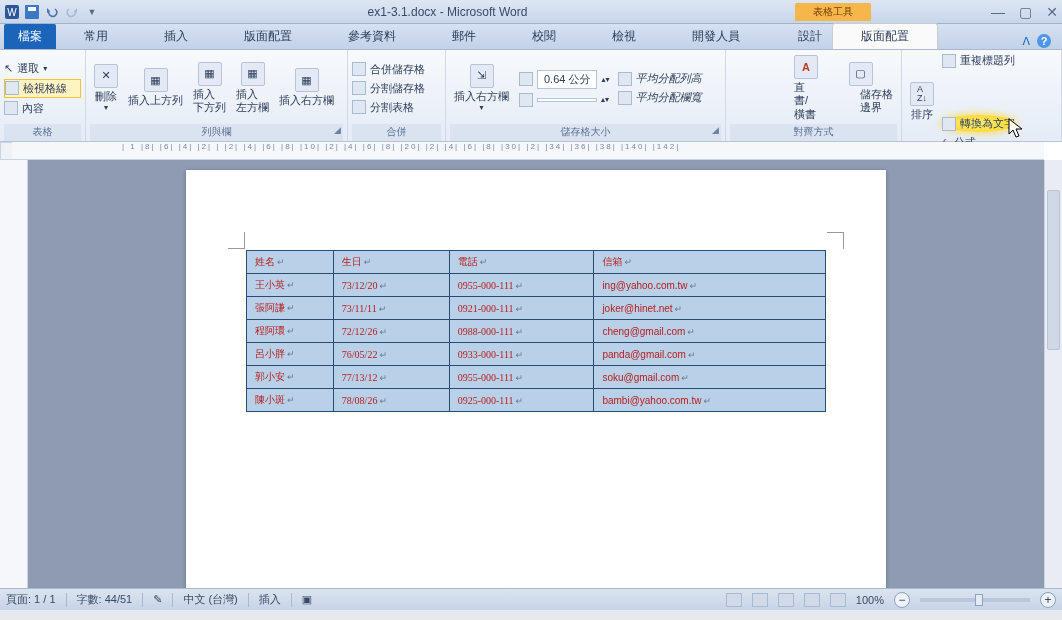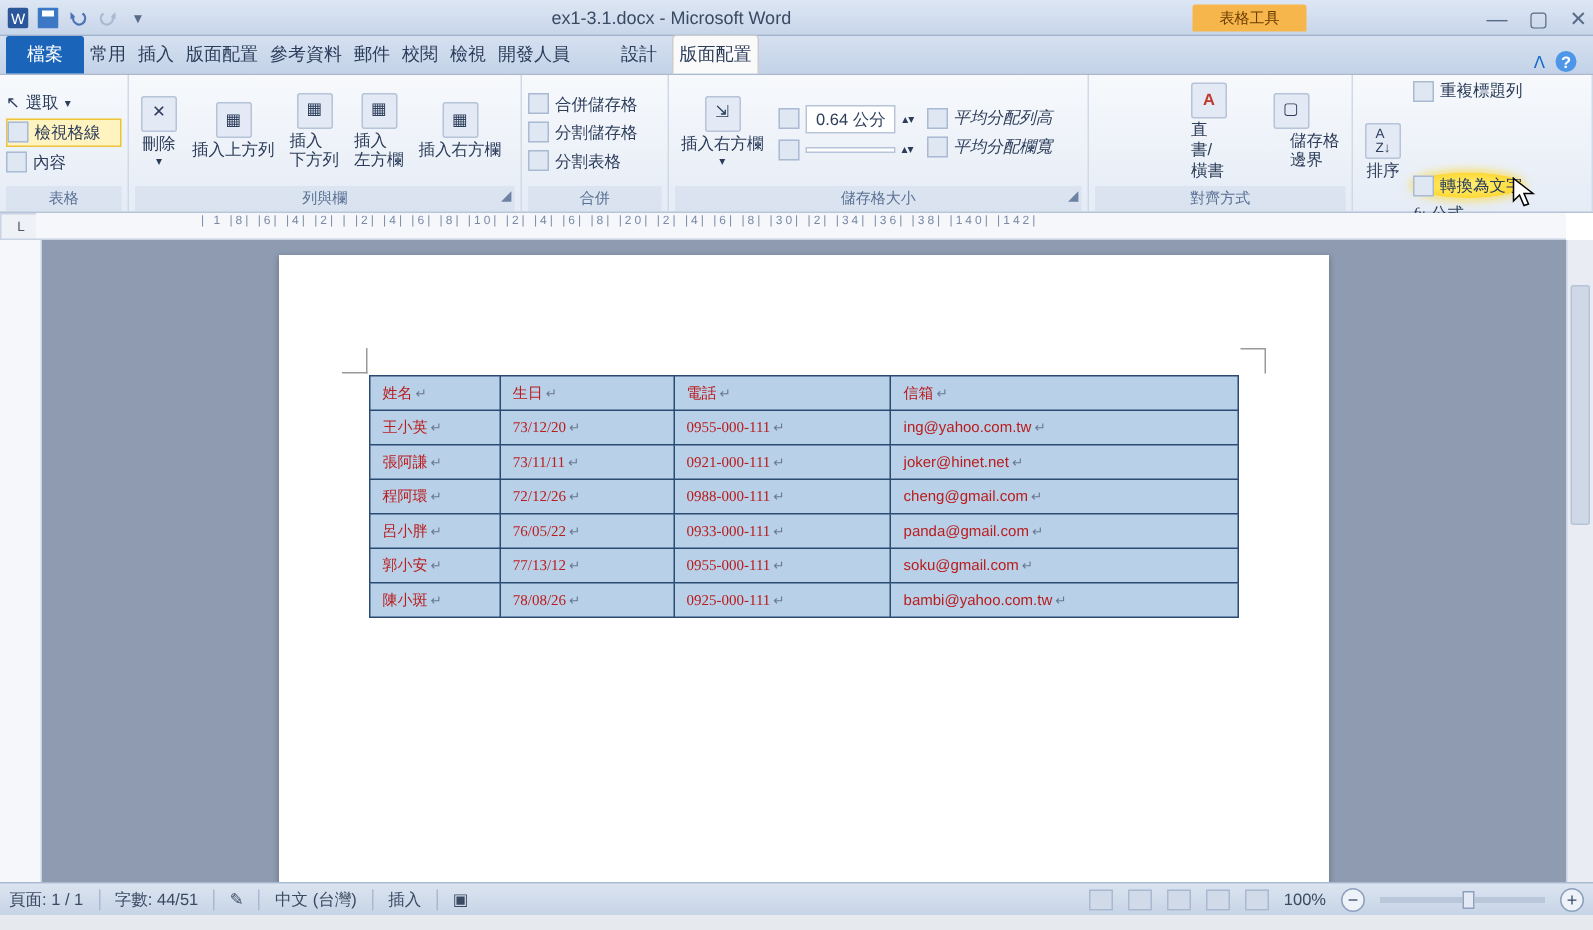--- a/index.html
+++ b/index.html
@@ -8,21 +8,21 @@
 
 .titlebar { height: 24px; background: linear-gradient(#dde6f4, #c8d6ea); display: flex; align-items: center; padding: 0 4px; border-bottom: 1px solid #9fb3cf; }
 .titlebar .qat { display: flex; gap: 4px; align-items: center; }
 .titlebar .qat-icon { width: 16px; height: 16px; display:flex; align-items:center; justify-content:center; }
 .titlebar .title-center { flex: 1; text-align: center; font-size: 12px; color: #3a4a63; }
 .titlebar .contextual-tab { background: #f7b64c; color: #6a3c00; padding: 2px 18px; font-size: 10px; margin-right: 120px; border-radius: 2px 2px 0 0; }
 .titlebar .win-btns { display: flex; gap: 14px; color:#5a6b88; font-size:14px; }
 
 
 .tabrow { height: 26px; background: linear-gradient(#d6e1f1, #c3d2e8); display: flex; align-items: flex-end; padding-left: 4px; border-bottom: 1px solid #aab9d0; }
-.tabrow .tab { padding: 4px 4px 4px; font-size: 12px; color: #2c3d5a; cursor: pointer; }
+.tabrow .tab { padding: 4px 28px 4px; font-size: 12px; color: #2c3d5a; cursor: pointer; }
 .tabrow .tab.file { background: #1a64ba; color: #fff; border-radius: 2px 2px 0 0; padding: 4px 14px; }
 .tabrow .tab.active-tools { background: #fafafa; border: 1px solid #ccc; border-bottom: none; border-radius: 3px 3px 0 0; }
 .tabrow .tools-design { color:#2c3d5a; padding:4px 10px; }
 .tabrow .help { margin-left:auto; color:#1569c7; font-size:14px; padding-right:10px; display:flex; gap:6px; align-items:center; }
 
 
 .ribbon { height: 92px; background: linear-gradient(#f7f9fc, #e5ecf6); border-bottom: 1px solid #b6c3d8; display: flex; }
 .rgroup { border-right: 1px solid #cfd9e8; display: flex; flex-direction: column; justify-content: space-between; padding: 2px 4px 0; }
 .rgroup .body { flex:1; display:flex; align-items:center; gap:2px; }
 .rgroup .label { font-size: 10px; color: #597094; text-align: center; padding: 1px 0 2px; background: rgba(200,212,231,.4); position:relative; }
@@ -30,21 +30,21 @@
 .tiny-btn { display:flex; flex-direction:column; align-items:center; justify-content:center; padding:2px 4px; font-size:11px; color:#2c3d5a; cursor:pointer; line-height:1.2; }
 .tiny-btn .ico { width:24px; height:24px; background:#e3eaf5; border:1px solid #b6c3d8; border-radius:2px; display:flex; align-items:center; justify-content:center; margin-bottom:2px; }
 .stack { display:flex; flex-direction:column; gap:2px; }
 .stack .row { display:flex; align-items:center; gap:4px; font-size:11px; color:#2c3d5a; cursor:pointer; padding:1px 0; }
 .stack .row .sq { width:14px; height:14px; background:#dfe7f3; border:1px solid #a9bad2; }
 .highlight-btn { background: radial-gradient(#fff176, #fdd835 70%); border-radius:50%; padding:2px 8px; box-shadow: 0 0 6px 2px rgba(253,216,53,.7); margin-top: 44px; }
 
 
 .workarea { position: relative; height: 446px; background: #fff; }
 .cornerbox { position:absolute; left:0; top:0; width:28px; height:18px; background:#eef2f7; border:1px solid #c9d3e3; font-size:9px; display:flex; align-items:center; justify-content:center; color:#556; }
-.hruler { position:absolute; left:24px; right:18px; top:0; height:18px; background:#f5f7fb; border-bottom:1px solid #c9d3e3; font-size:8px; color:#7a8aa5; overflow:hidden; white-space:nowrap; padding-left:110px; letter-spacing:2px; }
+.hruler { position:absolute; left:12px; right:18px; top:0; height:18px; background:#f5f7fb; border-bottom:1px solid #c9d3e3; font-size:8px; color:#7a8aa5; overflow:hidden; white-space:nowrap; padding-left:110px; letter-spacing:2px; }
 .vruler { position:absolute; left:0; top:18px; width:28px; bottom:0; background:#f5f7fb; border-right:1px solid #c9d3e3; display:flex; flex-direction:column; font-size:8px; color:#7a8aa5; }
 .vruler .vwhite { height:40px; }
 .vruler .vtick { flex:1; }
 .docscroll { position:absolute; left:28px; top:18px; right:18px; bottom:0; background:#8e9bb0; overflow:hidden; }
 .scrollbar-v { position:absolute; right:0; top:18px; width:18px; bottom:0; background:#e9edf3; border-left:1px solid #c9d3e3; }
 .scrollbar-v .thumb { position:absolute; left:2px; right:2px; top:30px; height:160px; background:#cfd8e7; border:1px solid #b6c3d8; border-radius:2px; }
 
 .page { background:#fff; width:700px; margin: 10px auto 0; height: 560px; box-shadow: 0 1px 4px rgba(0,0,0,.3); padding: 80px 60px 40px; position:relative; }
 .page::before, .page::after { content:''; position:absolute; width:16px; height:16px; border:1px solid #999; }
 .page::before { left:60px; top:80px; border-right:none; border-bottom:none; transform: translate(-18px,-18px) rotate(180deg); }

